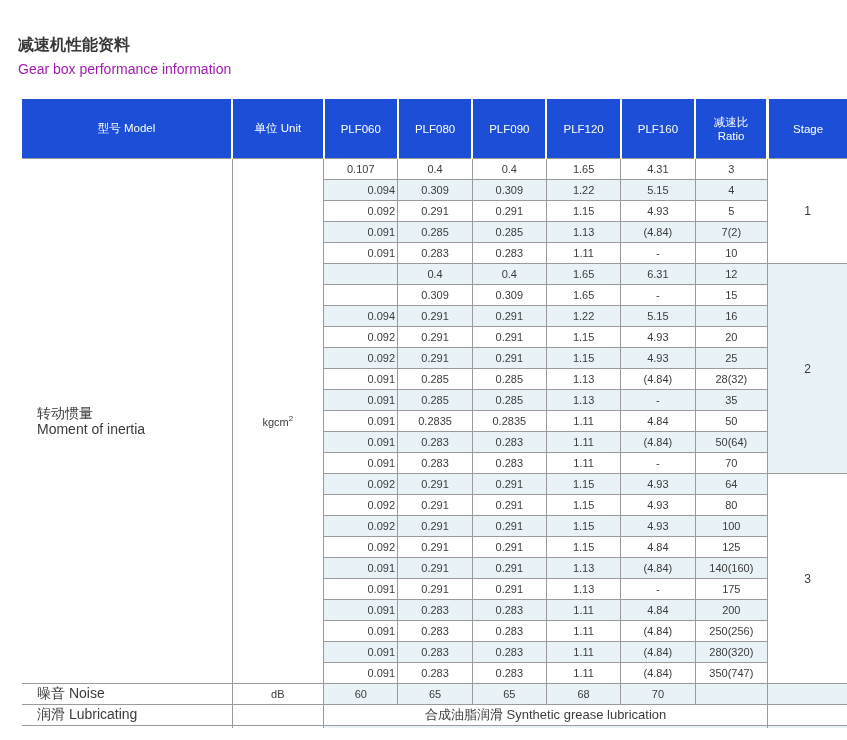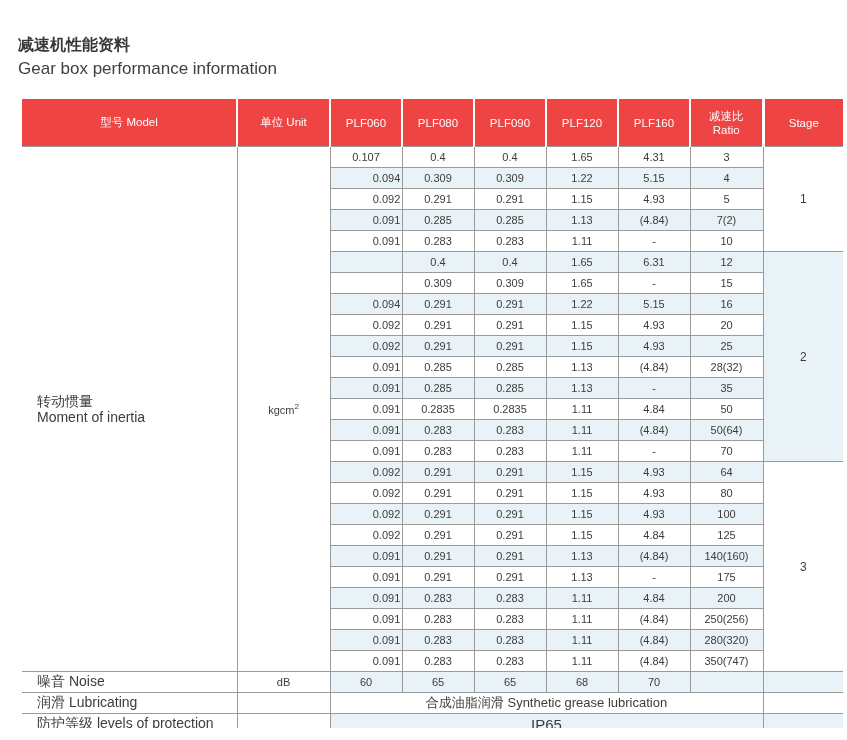--- a/index.html
+++ b/index.html
@@ -1,27 +1,27 @@
 <!DOCTYPE html>
 <html><head>
 <meta charset="utf-8">
 <style>
   * { box-sizing: border-box; }
   body { margin: 0; background: #ffffff; font-family: "Liberation Sans", "DejaVu Sans", sans-serif; }
   .page { width: 847px; height: 728px; background: #ffffff; overflow: hidden; position: relative; }
 
   .titles { margin: 35px 0 0 18px; }
   .title-zh { margin: 0; font-size: 16px; line-height: 20px; font-weight: bold; color: #383838; }
-  .title-en { margin-top: 5px; font-size: 17px; line-height: 18px; color: #404040; }
+  .title-en { margin-top: 5px; font-size: 14px; line-height: 18px; color: #a21caf; }
 
   table.perf { border-collapse: collapse; table-layout: fixed; margin: 21px 0 0 22px; }
 
   th {
-    background: #ef4444; color: #fbfeff; font-weight: normal; font-size: 11.5px;
-    height: 25px; padding: 10px; border: none; border-left: 2px solid #ffffff;
+    background: #1d4ed8; color: #fbfeff; font-weight: normal; font-size: 11.5px;
+    height: 25px; padding: 16px; border: none; border-left: 2px solid #ffffff;
     border-bottom: 1px solid #9a9a9a;
   }
   th:first-child { border-left: none; }
 
   td {
     border: 1px solid #9a9a9a; height: 20px; padding: 0;
     font-size: 11px; color: #3c3c3c; text-align: center; background: #ffffff;
   }
   tr { height: 21px; }
   td:first-child { border-left: none; padding-left: 41px; }

